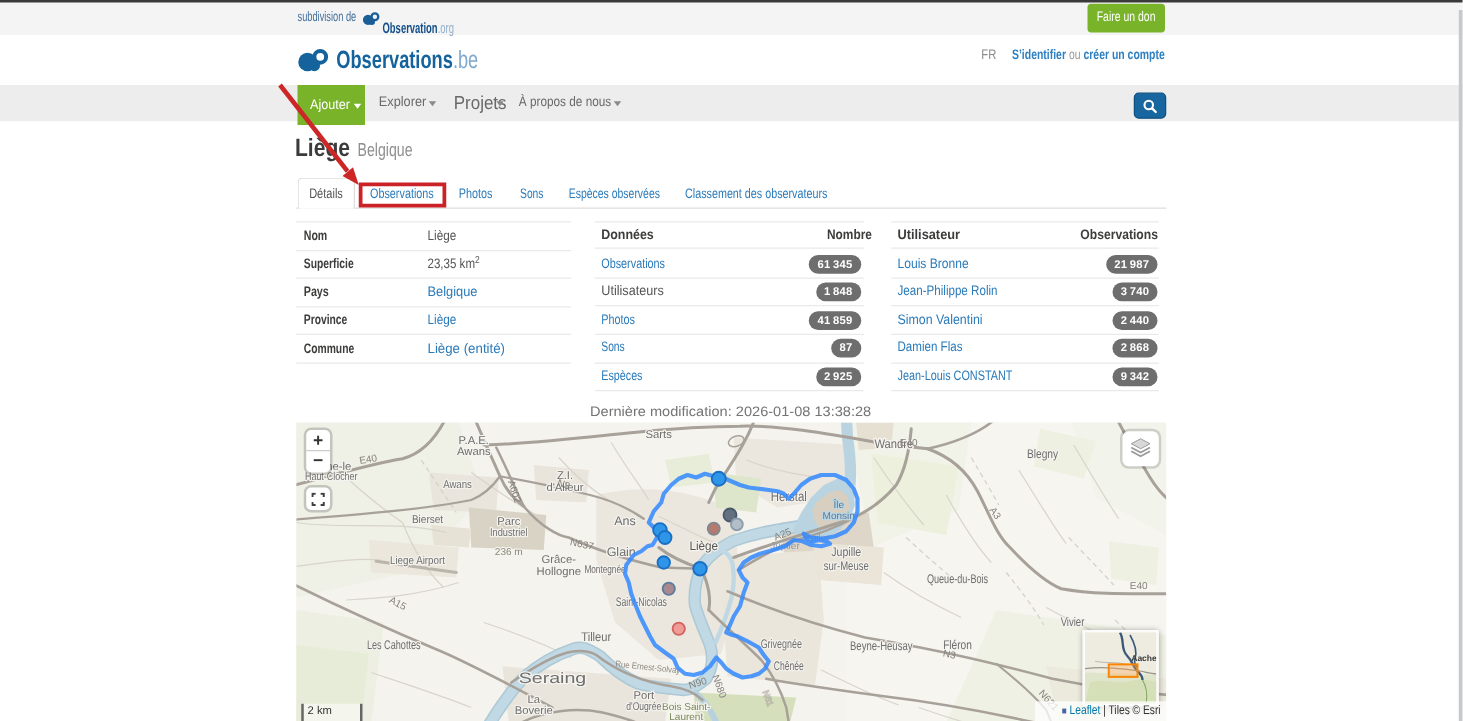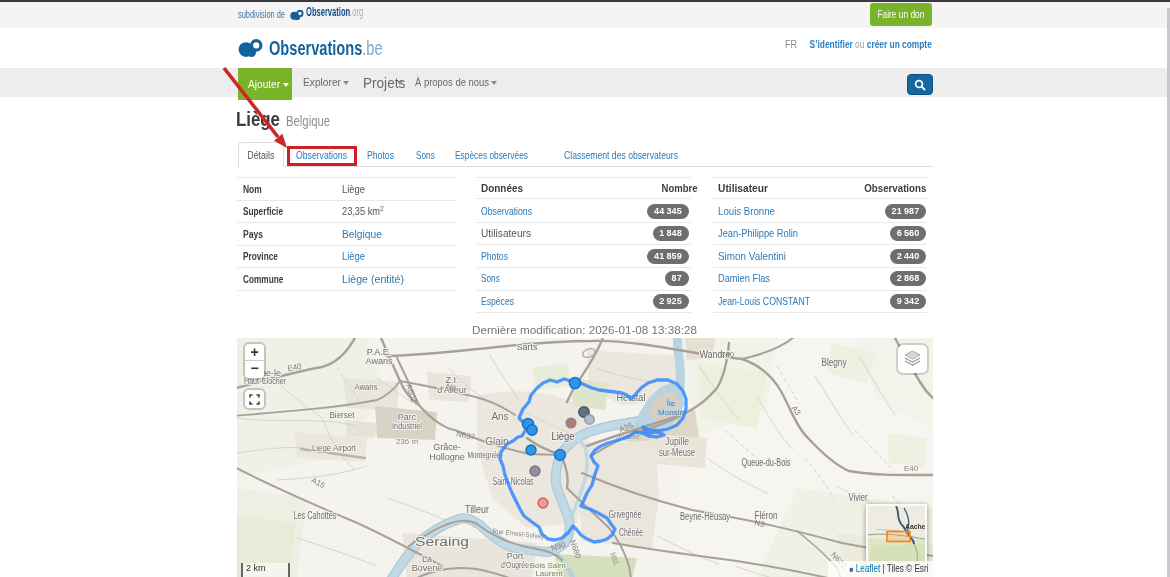--- a/index.html
+++ b/index.html
@@ -14,21 +14,21 @@
 </style></head>
 <body>
 
 <div class="a" style="left:0;top:0;width:1170px;height:28px;background:#f4f4f5;border-top:2px solid #3a3a3a"></div>
 <div class="a" style="left:238px;top:8px;font-size:11px;color:#44709a"><span class="t " style="transform:scaleX(0.674);">subdivision de</span></div>
 <svg class="a" style="left:290px;top:9px" width="15" height="12" viewBox="0 0 15 12">
     <circle cx="4.4" cy="6.8" r="4.1" fill="#1a5e98"></circle>
     <circle cx="7.4" cy="8.4" r="2.6" fill="#1a5e98"></circle>
     <circle cx="9.9" cy="4.4" r="2.7" fill="none" stroke="#1a5e98" stroke-width="1.9"></circle>
   </svg>
-<div class="a" style="left:306px;top:5px;font-size:11px"><span class="t" style="transform:scaleX(.63)"><b style="color:#134e88;font-size:12px">Observation</b><span style="color:#93afc9;font-size:12px">.org</span></span></div>
+<div class="a" style="left:306px;top:15px;font-size:11px"><span class="t" style="transform:scaleX(.63)"><b style="color:#134e88;font-size:12px">Observation</b><span style="color:#93afc9;font-size:12px">.org</span></span></div>
 <div class="a" style="left:870px;top:3px;width:62px;height:23px;background:#79b32a;border-radius:3px;color:#fff;font-size:11px;text-align:center;line-height:23px"><span class="t" style="transform:scaleX(.761);transform-origin:50% 50%">Faire un don</span></div>
 <svg class="a" style="left:238px;top:38px" width="28" height="20" viewBox="0 0 28 20">
     <circle cx="8" cy="11.6" r="7.4" fill="#15639d"></circle>
     <circle cx="13.5" cy="14.5" r="4.5" fill="#15639d"></circle>
     <circle cx="18.2" cy="7.4" r="4.7" fill="none" stroke="#15639d" stroke-width="3.2"></circle>
   </svg>
 <div class="a" style="left:269px;top:37px;font-size:20px;line-height:22px"><span class="t" style="transform:scaleX(.73)"><b style="color:#15639d">Observations</b><span style="color:#7ea8cc">.be</span></span></div>
 <div class="a" style="left:785px;top:38px;font-size:11px;line-height:13px;color:#8a8a8a"><span class="t " style="transform:scaleX(0.82);">FR</span></div>
 <div class="a" style="right:238px;top:38px;font-size:11px;line-height:13px"><span class="t" style="transform:scaleX(.76);transform-origin:100% 50%"><span style="color:#2e80c2;font-weight:bold">S’identifier</span> <span style="color:#999">ou</span> <span style="color:#2e80c2;font-weight:bold">créer un compte</span></span></div>
 <div class="a" style="left:0;top:68px;width:1170px;height:29px;background:#ededee"></div>
@@ -48,21 +48,21 @@
     </svg>
   </div>
 <div class="a" style="left:236px;top:109px;font-size:20px;line-height:20px;font-weight:bold;color:#3b3b3b"><span class="t " style="transform:scaleX(0.842);">Liège</span></div>
 <div class="a" style="left:286px;top:113px;font-size:15px;line-height:16px;color:#8f8f8f"><span class="t " style="transform:scaleX(0.754);">Belgique</span></div>
 <div class="hr" style="left:237px;top:166px;width:696px;background:#ddd"></div>
 <div class="a" style="left:237.5px;top:142px;width:46px;height:25px;background:#fff;border:1px solid #ddd;border-bottom:none;border-radius:4px 4px 0 0;font-size:11px;color:#555;text-align:center;line-height:24px"><span class="t" style="transform:scaleX(.803);transform-origin:50% 50%">Détails</span></div>
 <div class="a lnk" style="left:296px;top:149px"><span class="t " style="transform:scaleX(0.787);">Observations</span></div>
 <div class="a lnk" style="left:367.4px;top:149px"><span class="t " style="transform:scaleX(0.788);">Photos</span></div>
 <div class="a lnk" style="left:416.4px;top:149px"><span class="t " style="transform:scaleX(0.75);">Sons</span></div>
 <div class="a lnk" style="left:455px;top:149px"><span class="t " style="transform:scaleX(0.76);">Espèces observées</span></div>
-<div class="a lnk" style="left:564px;top:149px"><span class="t " style="transform:scaleX(0.783);">Classement des observateurs</span></div>
+<div class="a lnk" style="left:548px;top:149px"><span class="t " style="transform:scaleX(0.783);">Classement des observateurs</span></div>
 <div class="a" style="left:287px;top:145.5px;width:69.5px;height:20px;border:3px solid #cb2227"></div>
 <svg class="a" style="left:215px;top:60px" width="85" height="95" viewBox="0 0 85 95">
     <line x1="9" y1="8" x2="63" y2="77" stroke="#cd2626" stroke-width="3.6"></line>
     <polygon points="72,88 67.4,73.7 59,80.7" fill="#cd2626"></polygon>
   </svg>
 <div class="hr" style="left:237px;top:177px;width:220px"></div>
 <div class="hr" style="left:237px;top:199.6px;width:220px"></div>
 <div class="hr" style="left:237px;top:222.2px;width:220px"></div>
 <div class="hr" style="left:237px;top:244.8px;width:220px"></div>
 <div class="hr" style="left:237px;top:267.4px;width:220px"></div>
@@ -80,42 +80,42 @@
 <div class="hr" style="left:476px;top:176.5px;width:215px"></div>
 <div class="hr" style="left:476px;top:198px;width:215px"></div>
 <div class="hr" style="left:476px;top:221.8px;width:215px"></div>
 <div class="hr" style="left:476px;top:244.4px;width:215px"></div>
 <div class="hr" style="left:476px;top:267px;width:215px"></div>
 <div class="hr" style="left:476px;top:289.6px;width:215px"></div>
 <div class="hr" style="left:476px;top:312.2px;width:215px"></div>
 <div class="a lbl" style="left:481px;top:182px"><span class="t " style="transform:scaleX(0.904);">Données</span></div>
 <div class="a lbl" style="right:472px;top:182px"><span class="t" style="transform:scaleX(.866);transform-origin:100% 50%">Nombre</span></div>
 <div class="a lnk" style="left:481px;top:204.5px"><span class="t " style="transform:scaleX(0.787);">Observations</span></div>
-<div class="badge" style="right:481.5px;top:203.5px">44 345</div>
+<div class="badge" style="right:481.5px;top:203.5px">61 345</div>
 <div class="a val" style="left:481px;top:227px"><span class="t " style="transform:scaleX(0.919);">Utilisateurs</span></div>
 <div class="badge" style="right:481.5px;top:226px">1 848</div>
 <div class="a lnk" style="left:481px;top:249.5px"><span class="t " style="transform:scaleX(0.788);">Photos</span></div>
 <div class="badge" style="right:481.5px;top:248.5px">41 859</div>
 <div class="a lnk" style="left:481px;top:272px"><span class="t " style="transform:scaleX(0.75);">Sons</span></div>
 <div class="badge" style="right:481.5px;top:271px">87</div>
 <div class="a lnk" style="left:481px;top:294.5px"><span class="t " style="transform:scaleX(0.782);">Espèces</span></div>
 <div class="badge" style="right:481.5px;top:293.5px">2 925</div>
 <div class="hr" style="left:713px;top:176.5px;width:213.5px"></div>
 <div class="hr" style="left:713px;top:198px;width:213.5px"></div>
 <div class="hr" style="left:713px;top:221.8px;width:213.5px"></div>
 <div class="hr" style="left:713px;top:244.4px;width:213.5px"></div>
 <div class="hr" style="left:713px;top:267px;width:213.5px"></div>
 <div class="hr" style="left:713px;top:289.6px;width:213.5px"></div>
 <div class="hr" style="left:713px;top:312.2px;width:213.5px"></div>
 <div class="a lbl" style="left:718px;top:182px"><span class="t " style="transform:scaleX(0.93);">Utilisateur</span></div>
 <div class="a lbl" style="right:244px;top:182px"><span class="t" style="transform:scaleX(.882);transform-origin:100% 50%">Observations</span></div>
 <div class="a lnk" style="left:718px;top:204.5px"><span class="t " style="transform:scaleX(0.879);">Louis Bronne</span></div>
 <div class="badge" style="right:244px;top:203.5px">21 987</div>
 <div class="a lnk" style="left:718px;top:227px"><span class="t " style="transform:scaleX(0.844);">Jean-Philippe Rolin</span></div>
-<div class="badge" style="right:244px;top:226px">6 560</div>
+<div class="badge" style="right:244px;top:226px">3 740</div>
 <div class="a lnk" style="left:718px;top:249.5px"><span class="t " style="transform:scaleX(0.9);">Simon Valentini</span></div>
 <div class="badge" style="right:244px;top:248.5px">2 440</div>
 <div class="a lnk" style="left:718px;top:272px"><span class="t " style="transform:scaleX(0.842);">Damien Flas</span></div>
 <div class="badge" style="right:244px;top:271px">2 868</div>
 <div class="a lnk" style="left:718px;top:294.5px"><span class="t " style="transform:scaleX(0.789);">Jean-Louis CONSTANT</span></div>
 <div class="badge" style="right:244px;top:293.5px">9 342</div>
 <div class="a" style="left:472px;top:324px;font-size:11px;line-height:13px;color:#747474"><span class="t " style="transform:scaleX(1.06);">Dernière modification: 2026-01-08 13:38:28</span></div>
 
 <div id="map" class="a" style="left:237px;top:338px;width:696px;height:239px;overflow:hidden;background:#f5f3ee">
 <svg width="696" height="240" viewBox="0 0 696 240" style="position:absolute;left:0;top:0">

